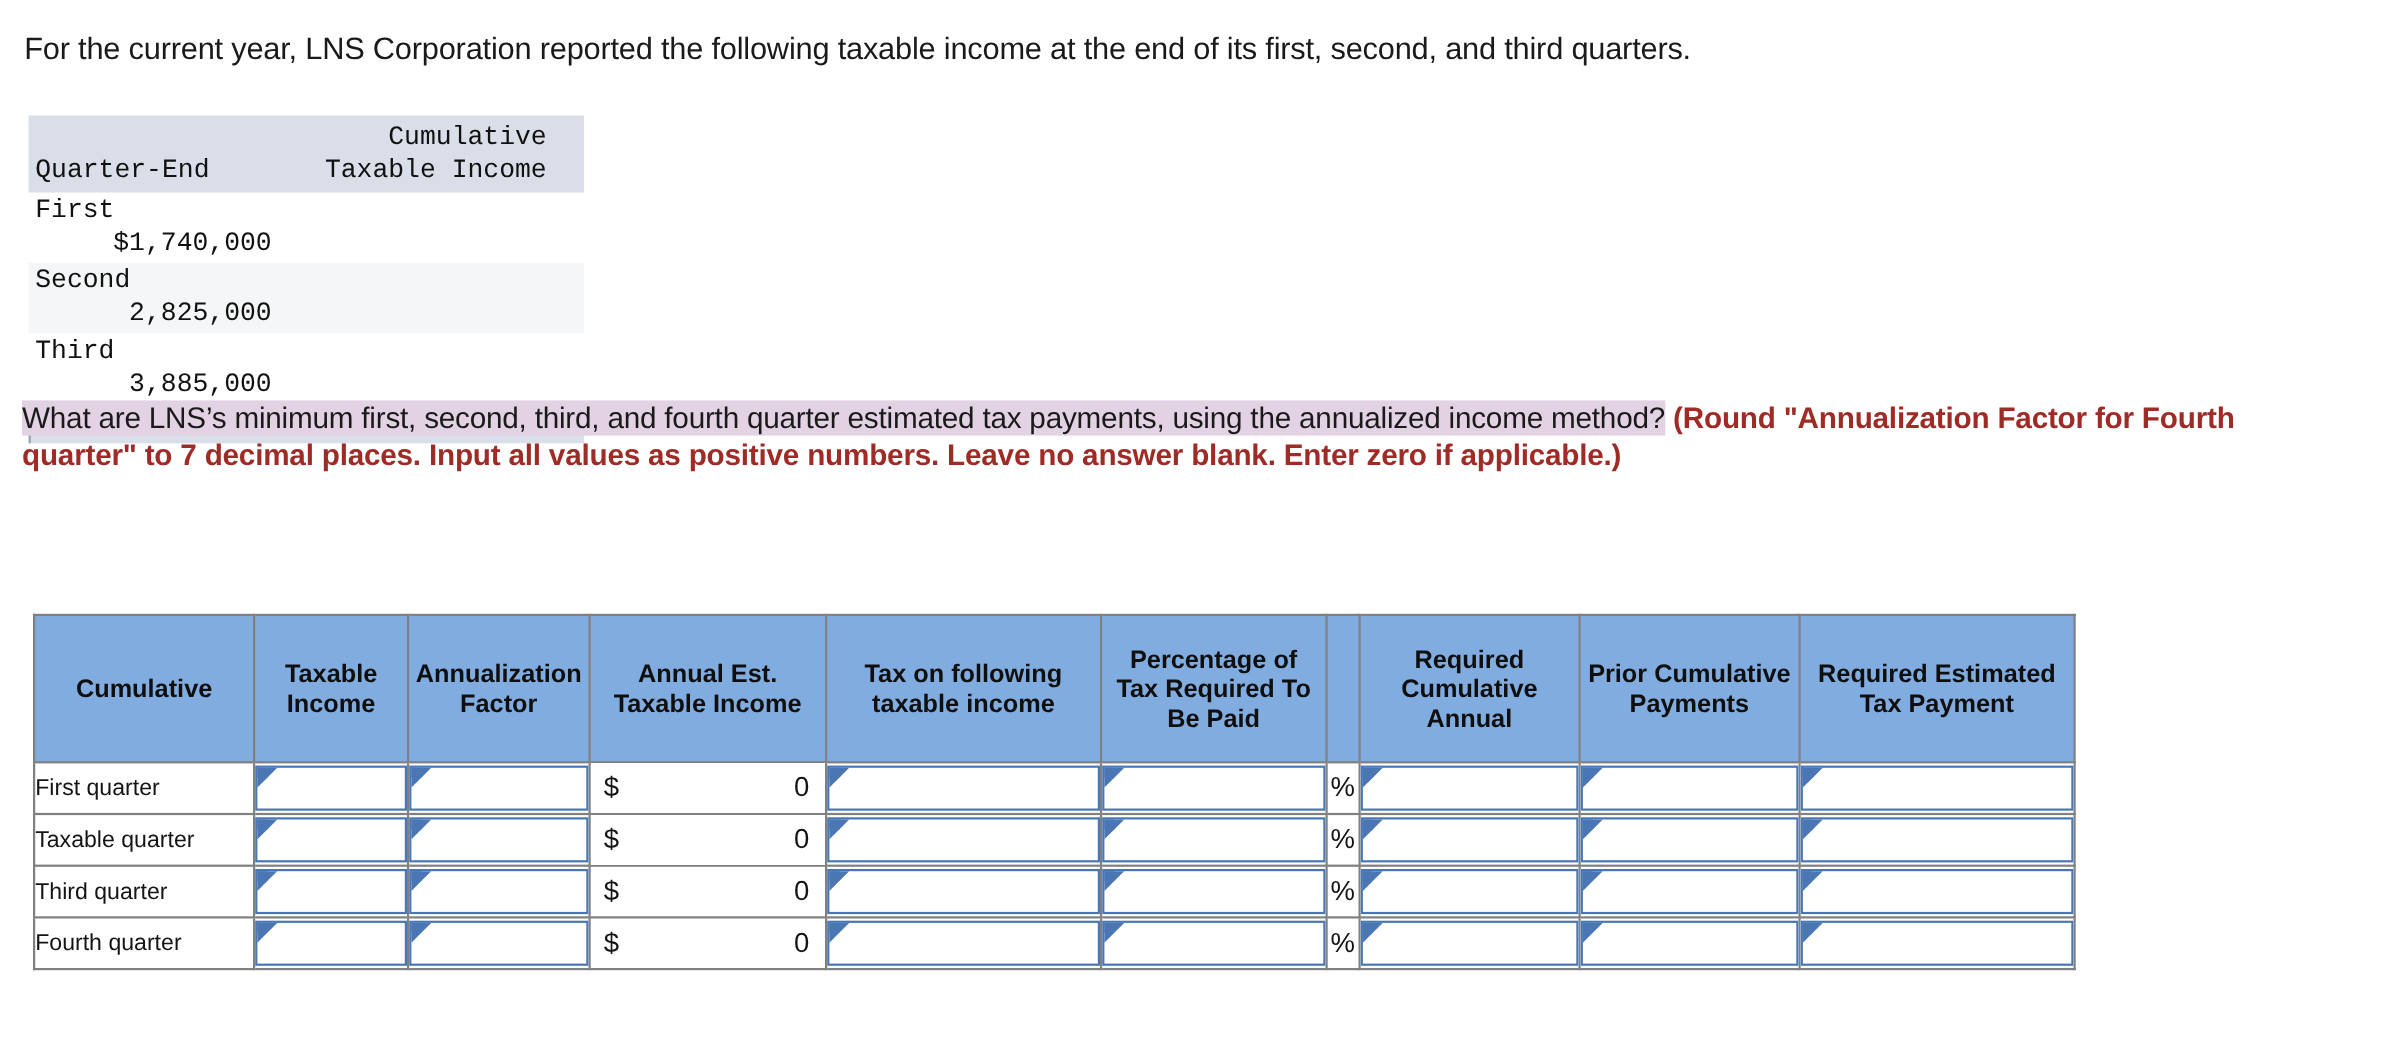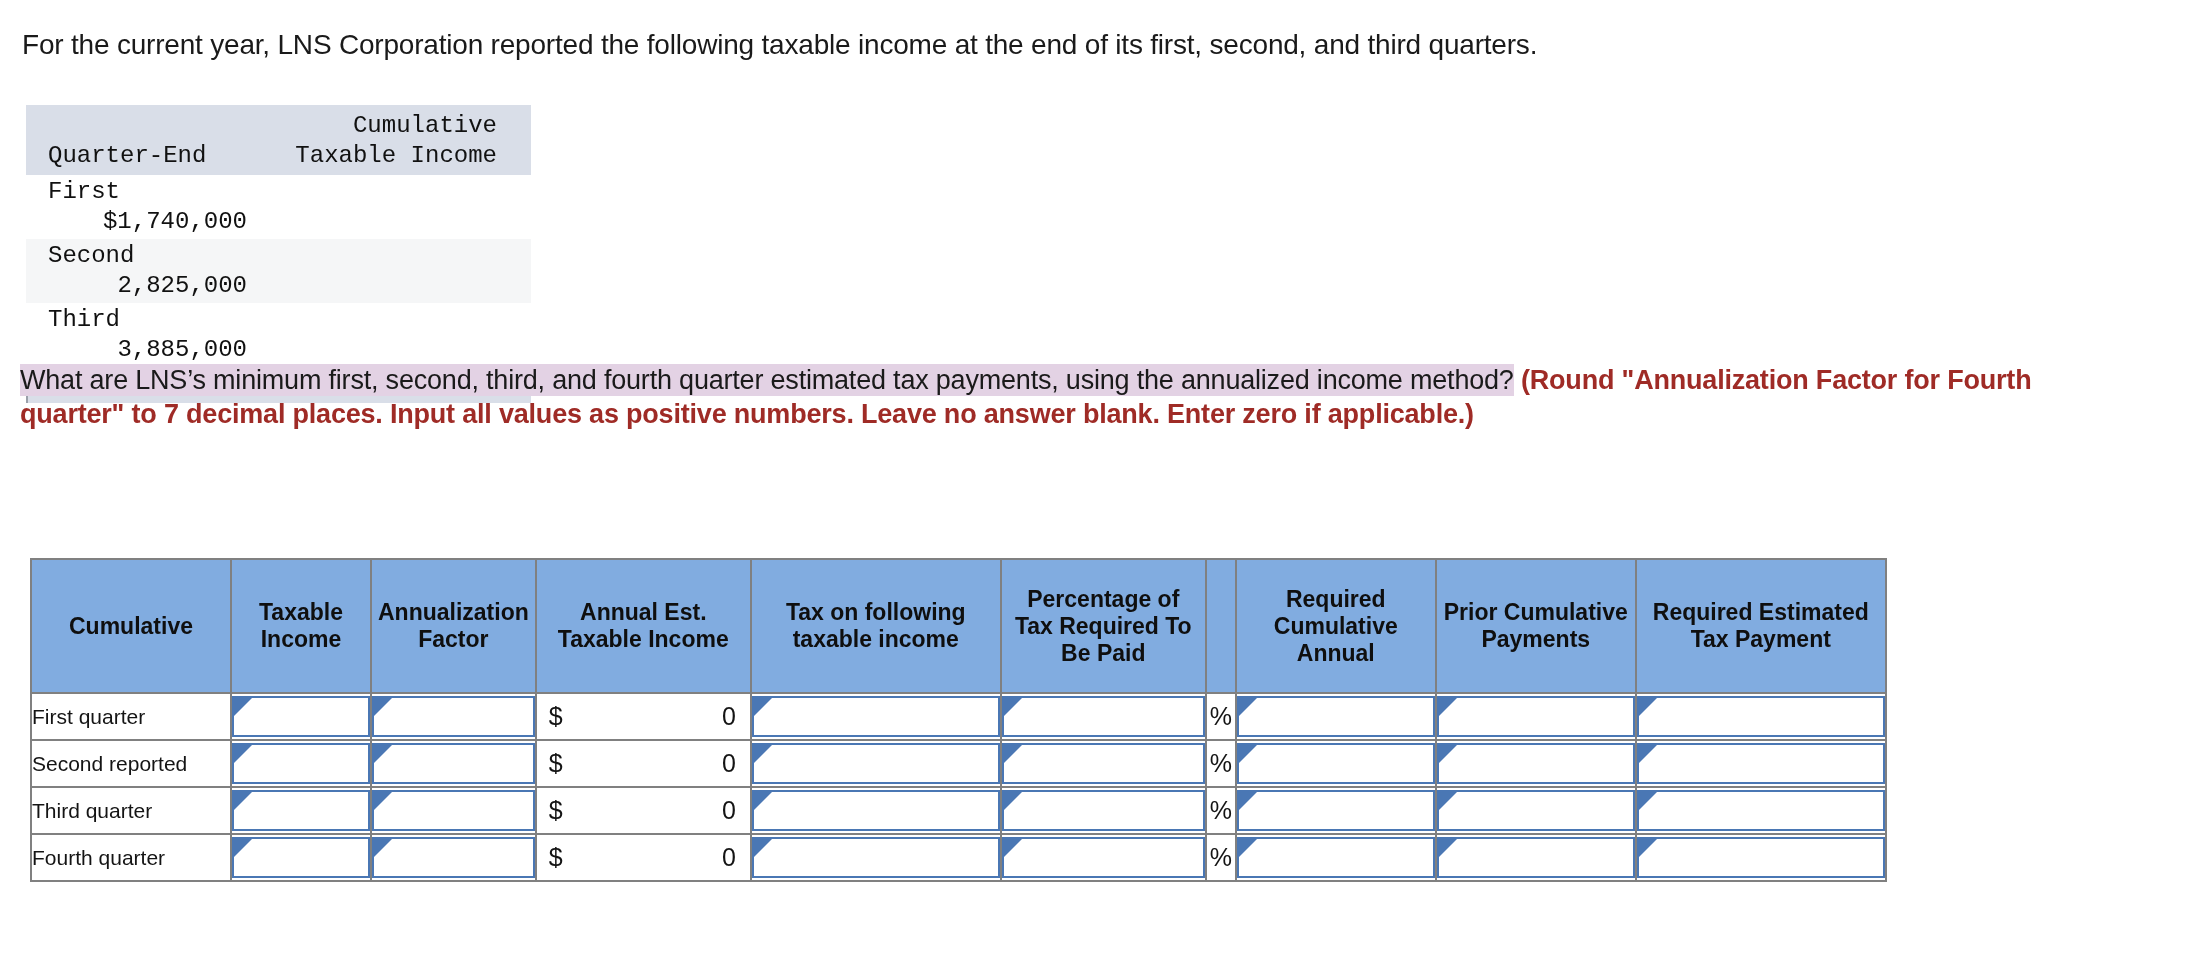--- a/index.html
+++ b/index.html
@@ -50,21 +50,21 @@
   .exhibit-row {
     display: flex;
     padding: 2px 0;
     flex-direction: column;
   }
   .exhibit-row.alt {
     background: #f5f6f7;
   }
   .ex-c1 {
     width: 250px;
-    padding-left: 22px;
+    padding-left: 6px;
     box-sizing: border-box;
     text-align: left;
     white-space: pre;
   }
   .ex-c2 {
     width: 255px;
     padding-right: 34px;
     box-sizing: border-box;
     text-align: right;
     white-space: pre;
@@ -307,21 +307,21 @@
           </div>
         </td>
         <td class="input-cell">
           <div class="inputbox">
             <input type="text" value="" style="">
           </div>
         </td>
       </tr>
 
       <tr>
-        <td class="label-cell">Second reported</td>
+        <td class="label-cell">Taxable quarter</td>
         <td class="input-cell">
           <div class="inputbox">
             <input type="text" value="" style="">
           </div>
         </td>
         <td class="input-cell">
           <div class="inputbox">
             <input type="text" value="" style="">
           </div>
         </td>

